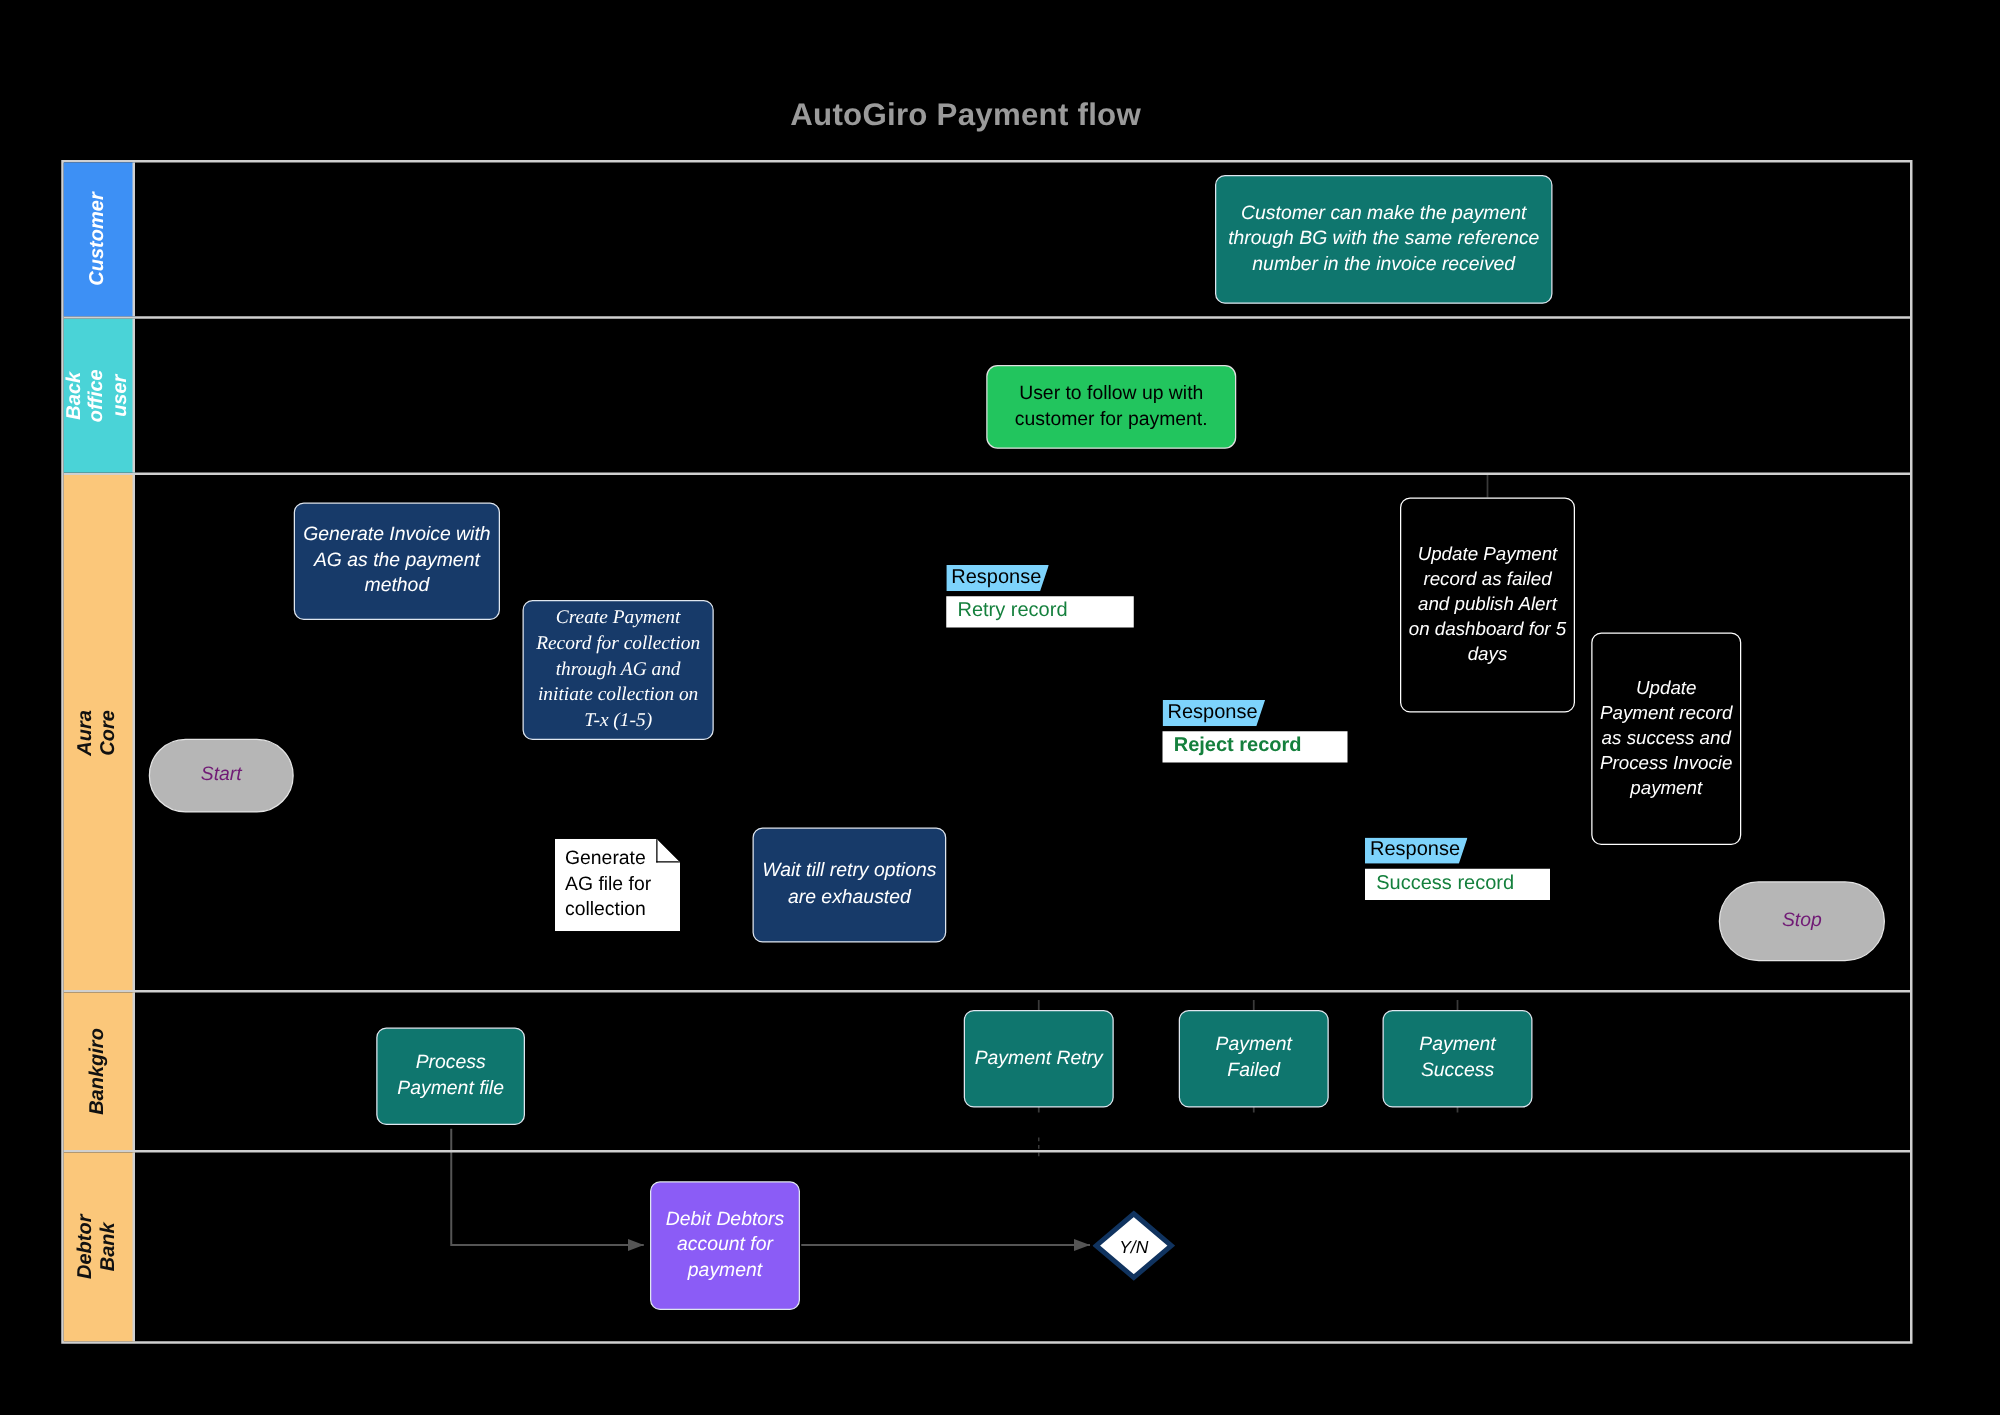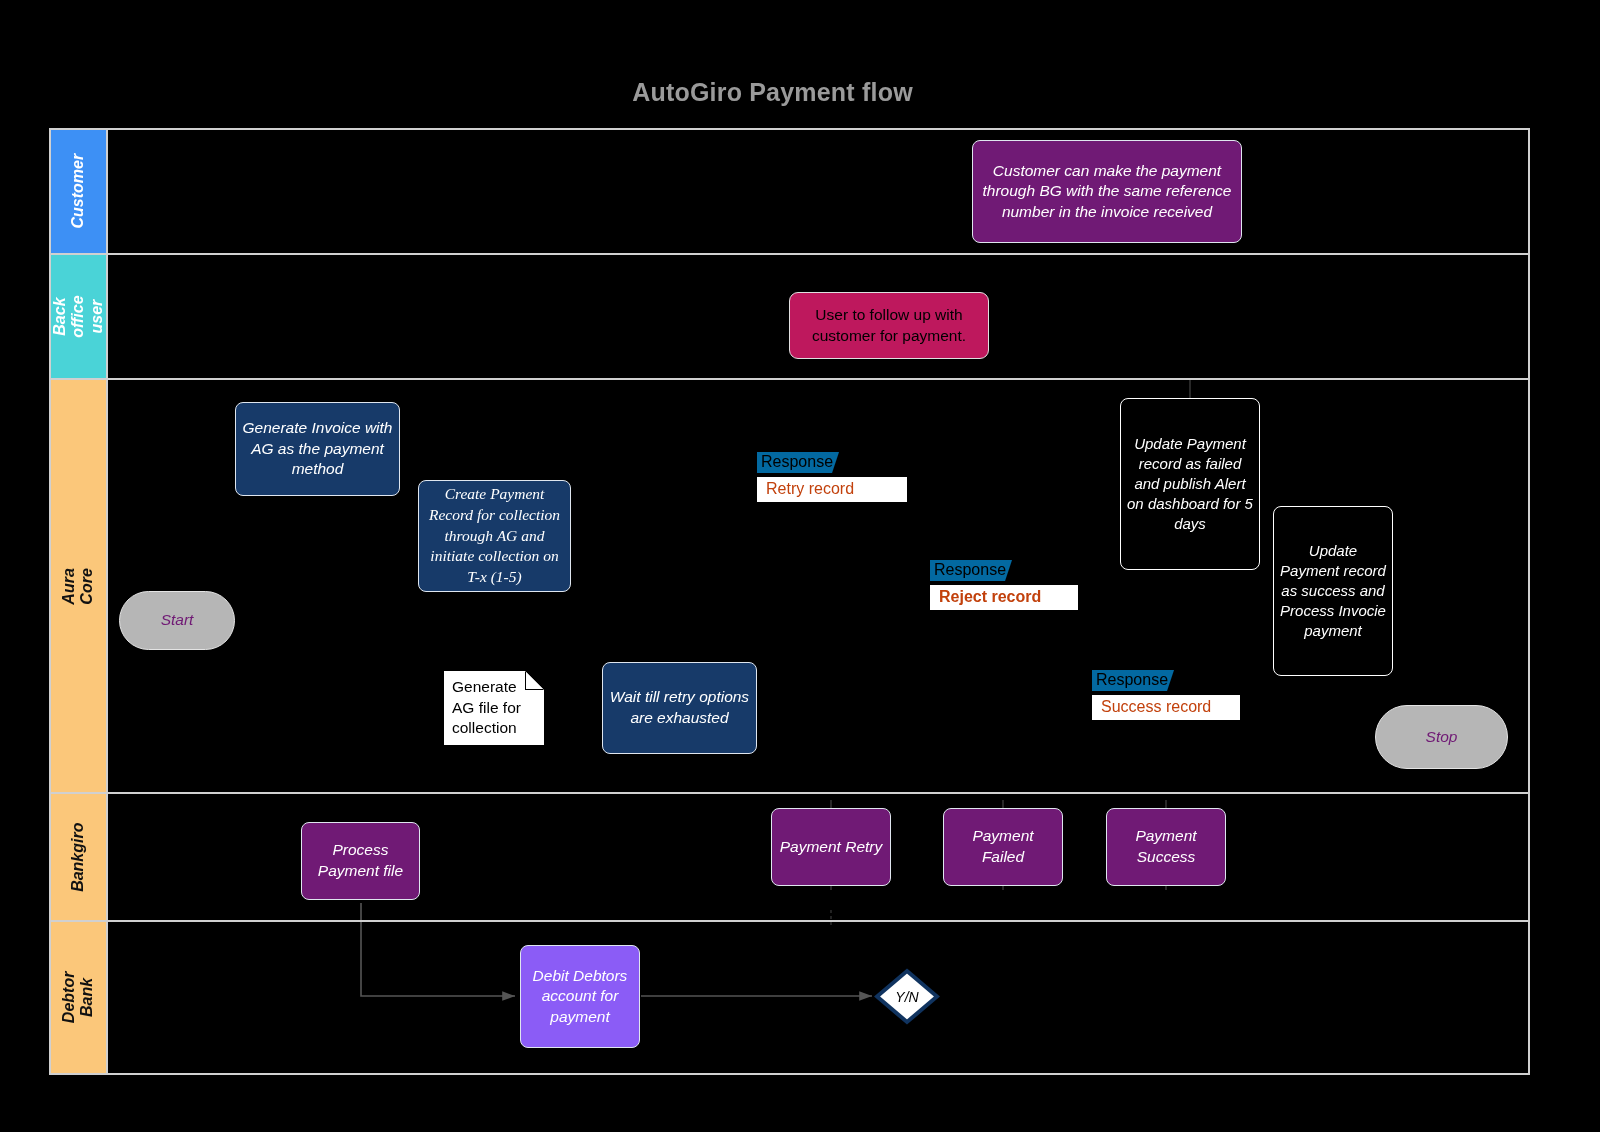--- a/index.html
+++ b/index.html
@@ -85,31 +85,31 @@
     white-space: pre-line;
   }
   .node.italic { font-style: italic; }
 
   .shape-navy {
     background: #173a69;
     border: 1.5px solid #dfe6ef;
     color: #ffffff;
   }
   .shape-blue {
-    background: #701a75;
+    background: #0f766e;
     border: 1.5px solid #dfe6ef;
     color: #ffffff;
   }
   .shape-teal {
     background: #8b5cf6;
     border: 1.5px solid #dfe6ef;
     color: #ffffff;
   }
   .shape-white {
-    background: #be185d;
+    background: #22c55e;
     border: 1.5px solid #c9c9c9;
     color: #000000;
   }
   .shape-black {
     background: #000000;
     border: 1.5px solid #ffffff;
     color: #ffffff;
   }
   .shape-gray-pill {
     background: #b6b6b6;
@@ -137,29 +137,29 @@
     background: #ffffff;
     border-left: 1.5px solid #000000;
     border-bottom: 1.5px solid #000000;
     box-sizing: border-box;
   }
 
   
   .record-box {
     position: absolute;
     background: #ffffff;
-    color: #c2410c;
+    color: #15803d;
     font-size: 16px;
     padding: 3px 9px 4px 9px;
     box-sizing: border-box;
     white-space: nowrap;
   }
   .edge-tag {
     position: absolute;
-    background: #0369a1;
+    background: #7dd3fc;
     color: #000000;
     font-size: 16px;
     padding: 1px 6px 2px 4px;
     white-space: nowrap;
     clip-path: polygon(0 0, 100% 0, calc(100% - 7px) 100%, 0 100%);
   }
 
   
   .diamond-wrap {
     position: absolute;

